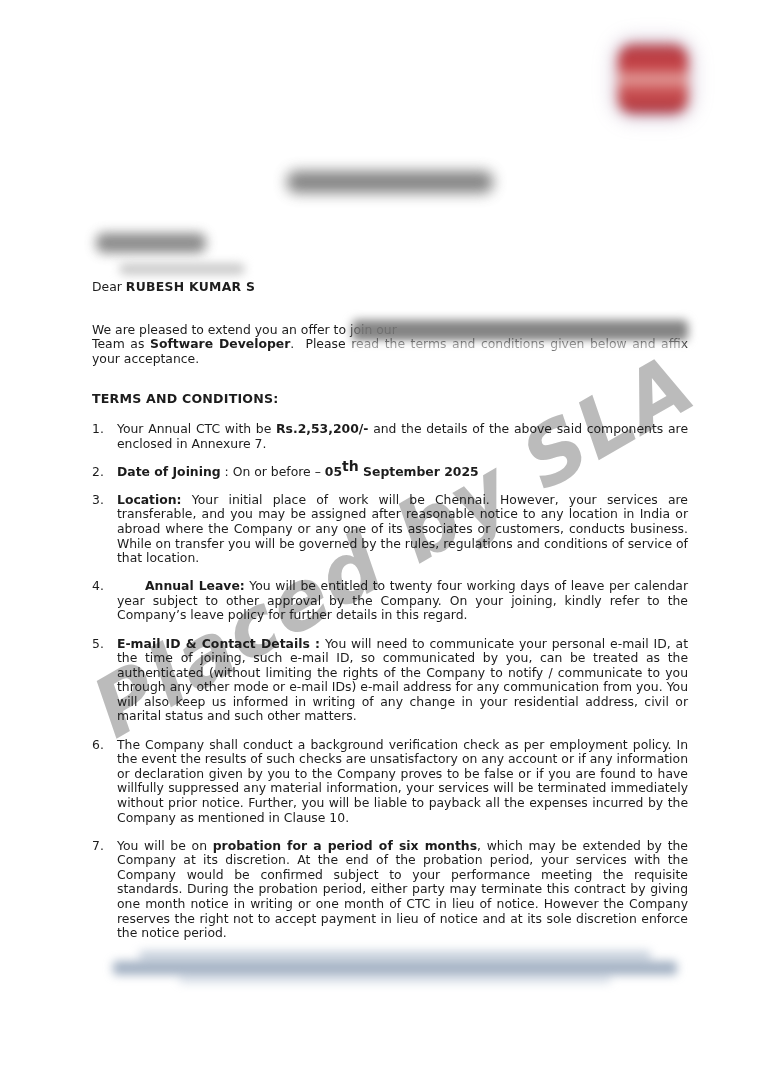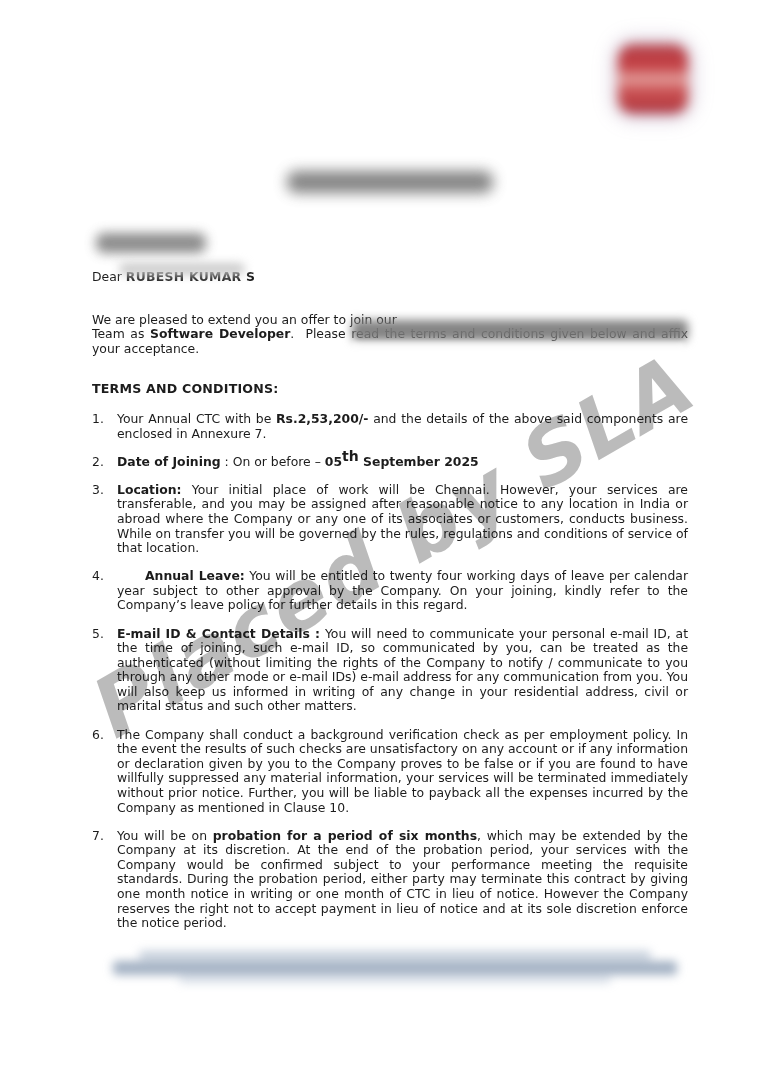--- a/index.html
+++ b/index.html
@@ -14,21 +14,21 @@
   .watermark{
     position:absolute;left:16px;top:497px;width:764px;height:112px;
     z-index:1;transform:rotate(-30deg);transform-origin:center;
     font-size:82px;font-weight:bold;font-style:italic;letter-spacing:2px;
     color:rgba(138,138,138,0.58);text-align:center;white-space:nowrap;
     pointer-events:none;user-select:none;
   }
 
   
   .content{
-    position:absolute;left:92px;top:270px;width:596px;z-index:2;
+    position:absolute;left:92px;top:280px;width:596px;z-index:2;
     font-size:12.4px;line-height:14.6px;
   }
   .salutation{margin:0;}
   .salutation b{letter-spacing:.3px;}
   .intro{margin-top:28px;}
   .intro-line1{white-space:nowrap;}
   .intro-rest{text-align:justify;}
   .terms-heading{
     font-size:12.6px;font-weight:bold;letter-spacing:.2px;
     margin:26px 0 15px 0;

